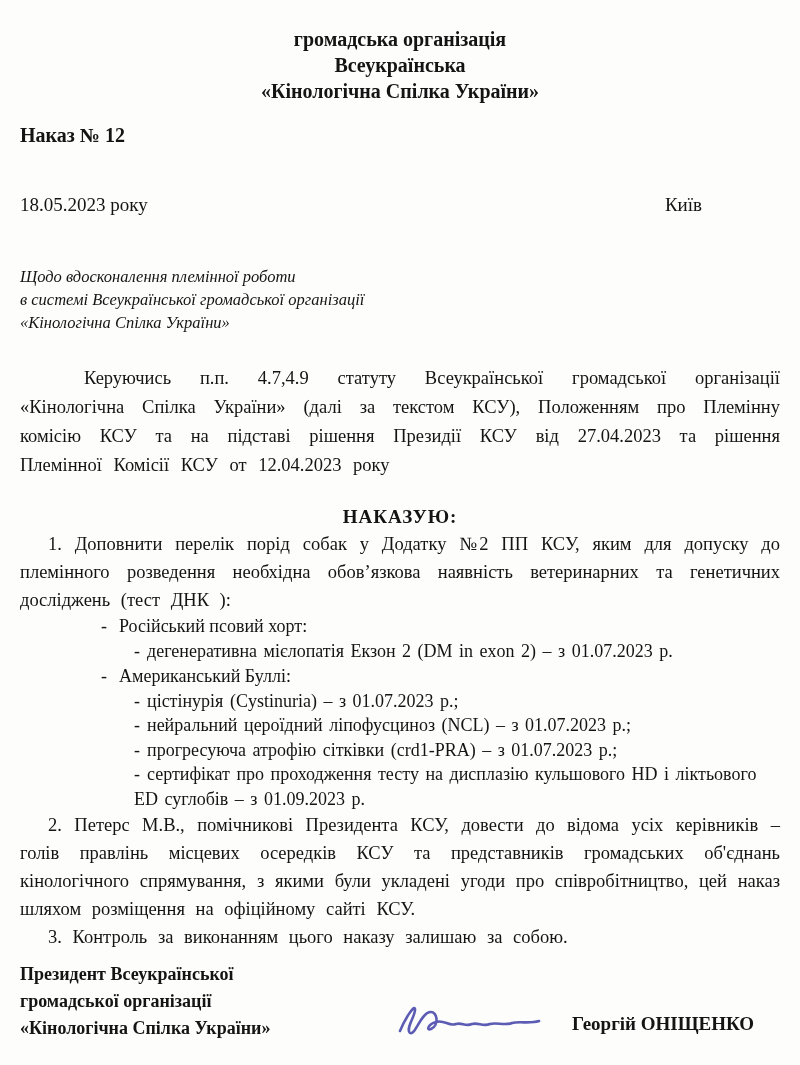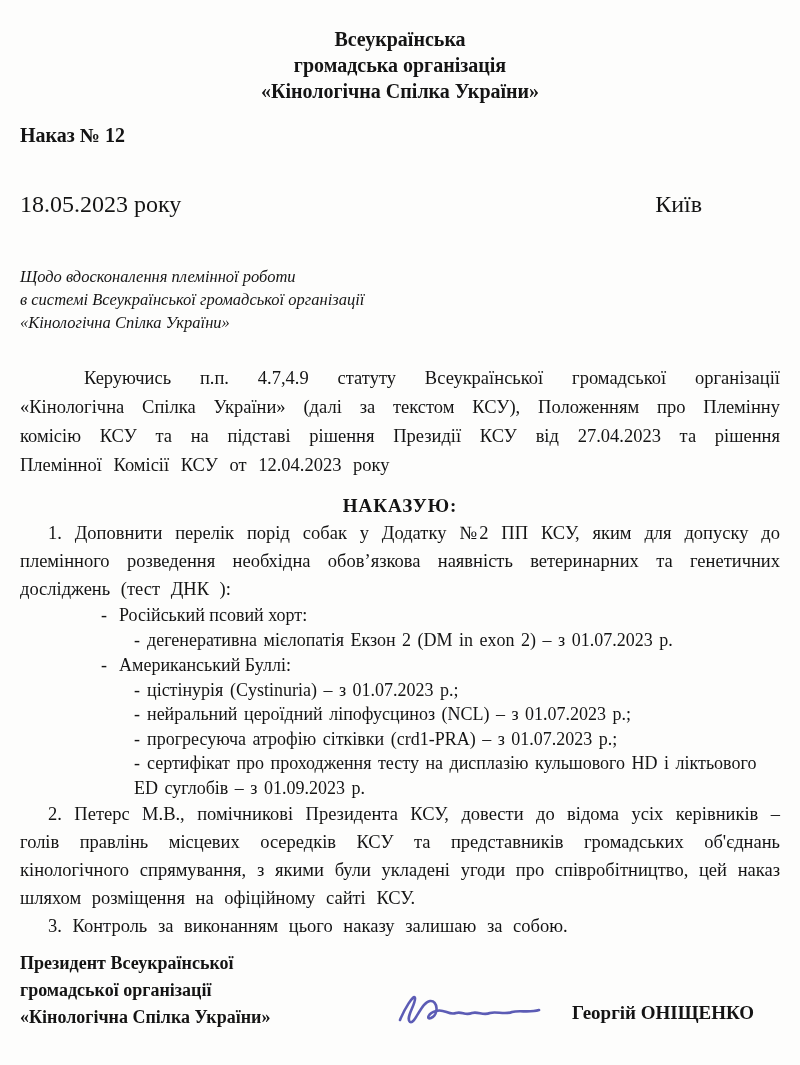--- a/index.html
+++ b/index.html
@@ -4,47 +4,47 @@
 <style>
   html,body{margin:0;padding:0;background:#ffffff;}
   .page{
     width:800px;height:1065px;box-sizing:border-box;position:relative;overflow:hidden;
     background:#fdfdfc;color:#141414;
     font-family:"Liberation Serif","DejaVu Serif",serif;
     padding:26px 20px 0 20px;
   }
   .org-header{text-align:center;font-weight:bold;font-size:20px;line-height:26px;}
   .order-no{font-weight:bold;font-size:20px;line-height:26px;margin-top:18px;}
-  .date-row{display:flex;justify-content:space-between;align-items:baseline;margin-top:44px;font-size:24px;line-height:25px;}
+  .date-row{display:flex;justify-content:space-between;align-items:baseline;margin-top:44px;font-size:19px;line-height:25px;}
   .date-row .city{margin-right:78px;text-align:right;}
   .subject{margin-top:48px;font-style:italic;font-size:16.5px;line-height:23px;}
   .intro{margin:30px 0 0 0;font-size:18.5px;line-height:29px;text-align:justify;text-indent:64px;word-spacing:7px;}
-  .decree{margin-top:13px;text-align:center;font-weight:bold;font-size:19px;line-height:26px;letter-spacing:1px;}
+  .decree{margin-top:24px;text-align:center;font-weight:bold;font-size:19px;line-height:26px;letter-spacing:1px;}
   p.item{margin:0;font-size:18.5px;line-height:28px;text-align:justify;text-indent:28px;word-spacing:6px;}
   .item1{margin-top:18px;}
   .item2{margin-top:4px;}
   .item3{margin-top:8px;text-align:left;}
   .breed-list{font-size:18px;}
   .breed-line{margin-left:81px;line-height:25px;}
   .breed-line .dash{margin-right:12px;}
   .test-line{margin-left:114px;line-height:24.5px;word-spacing:2px;text-align:left;}
   .test-line .dash{margin-right:7px;}
   .footer{position:relative;margin-top:10px;height:82px;}
   .signer-title{font-weight:bold;font-size:18px;line-height:27px;}
   .signature-svg{position:absolute;left:368px;top:30px;}
   .signer-name{position:absolute;left:552px;bottom:8px;font-weight:bold;font-size:19px;white-space:nowrap;}
 </style>
 </head>
 <body>
 
 <div class="page">
 
   <header class="org-header">
+    <div>громадська організація</div>
     <div>Всеукраїнська</div>
-    <div>громадська організація</div>
     <div>«Кінологічна Спілка України»</div>
   </header>
 
   <div class="order-no">Наказ № 12</div>
 
   <div class="date-row">
     <span>18.05.2023 року</span>
     <span class="city">Київ</span>
   </div>
 

